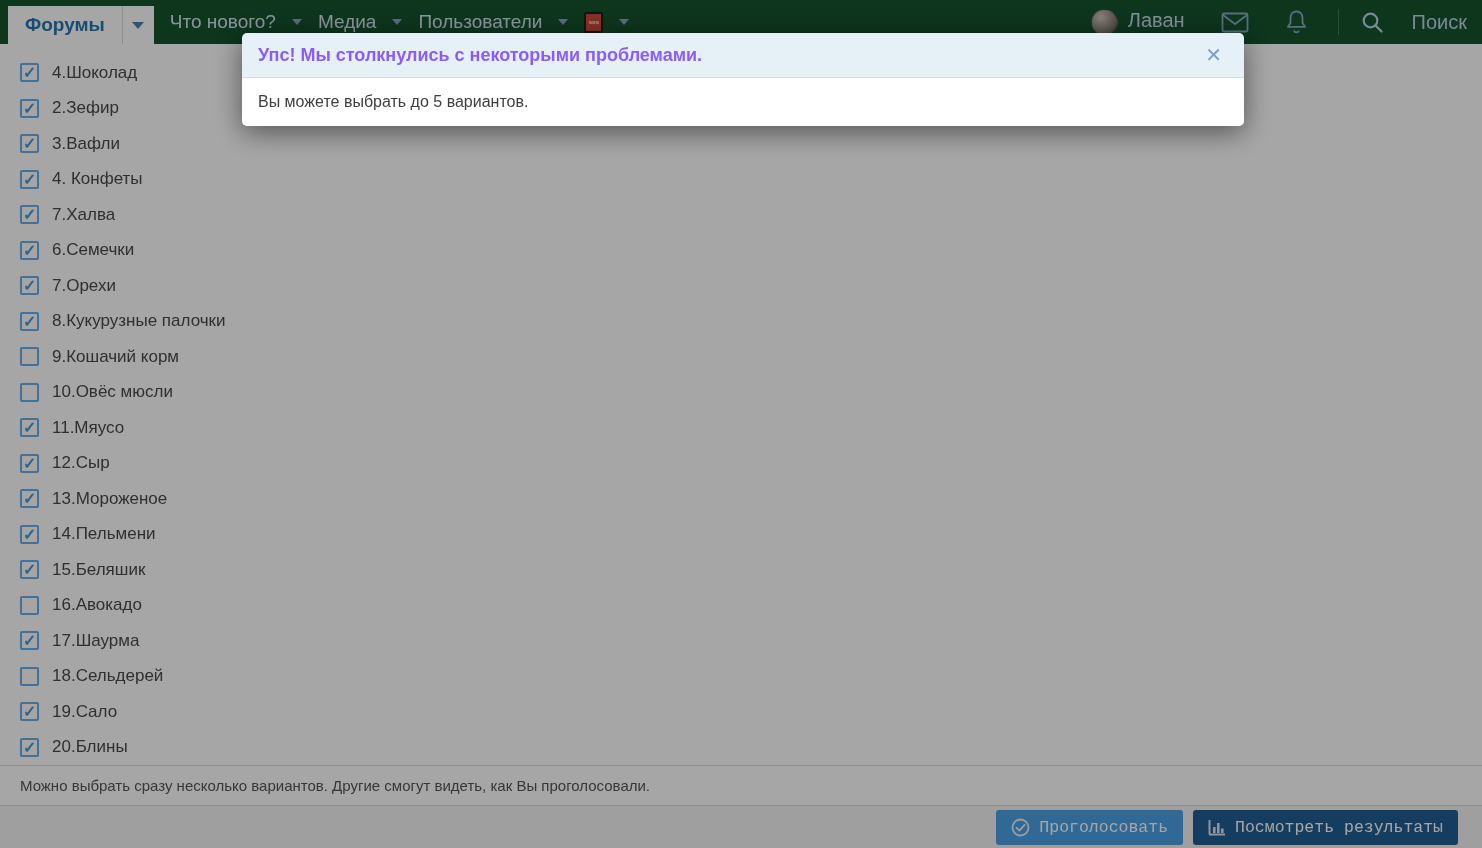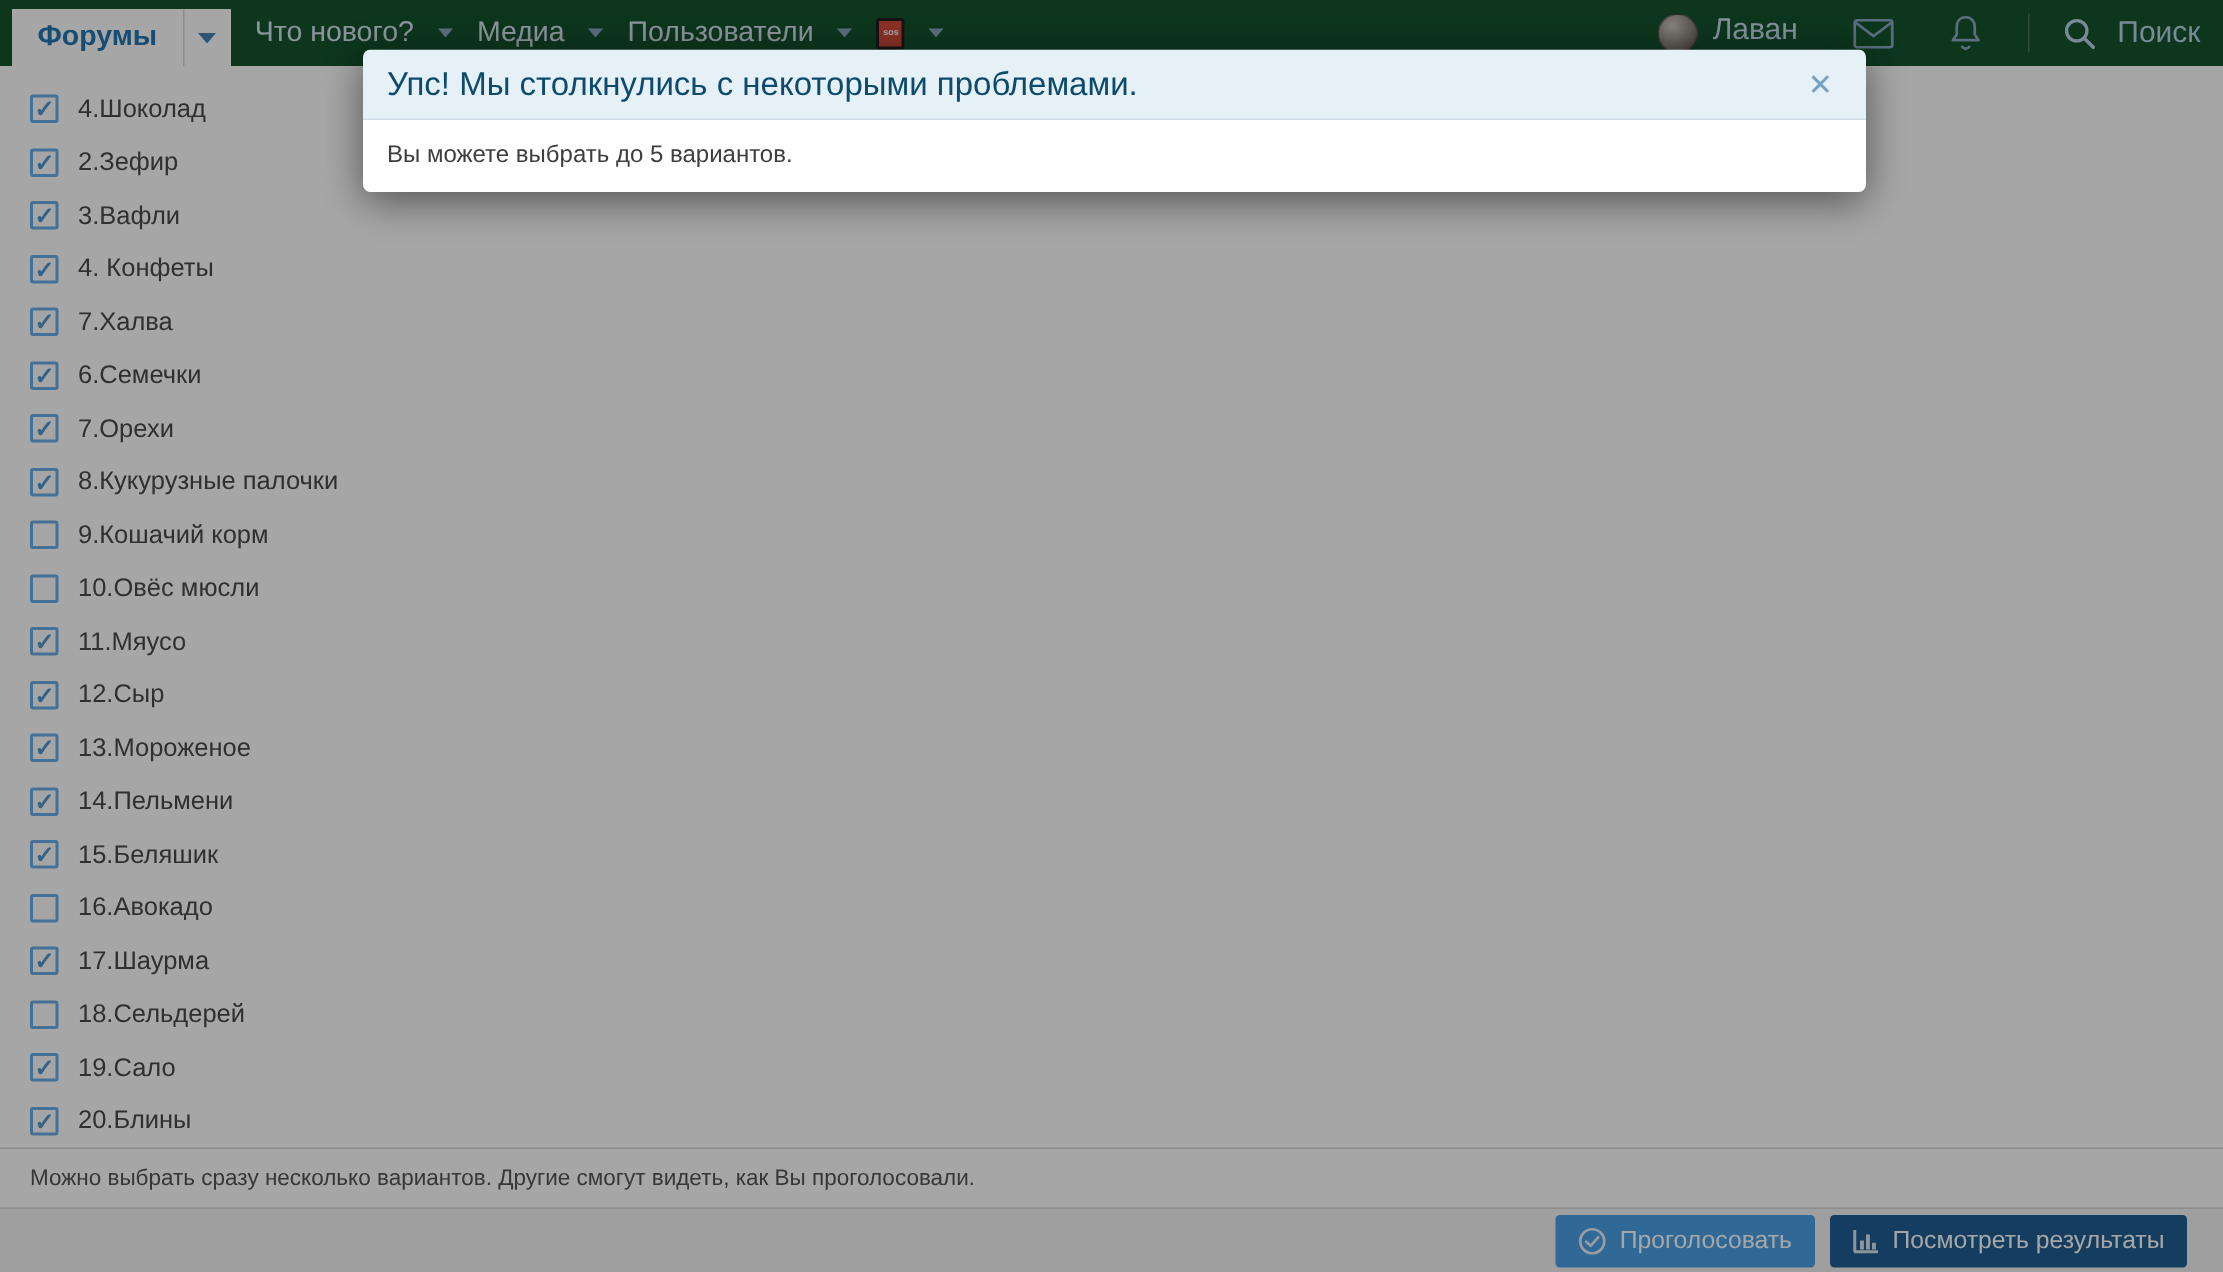--- a/index.html
+++ b/index.html
@@ -23,48 +23,48 @@
                justify-content:center; letter-spacing:0; }
   .nav-spacer { flex:1; }
   .nav-right { display:flex; align-items:center; padding-right:15px; }
   .nav-user { display:flex; align-items:flex-start; gap:10px; cursor:pointer; }
   .avatar { width:27px; height:27px; border-radius:50%;
             background:radial-gradient(circle at 35% 30%, #cfc9c0 0%, #8d867c 55%, #4f4b45 100%);
             border:1px solid rgba(0,0,0,0.35); }
   .user-name { font-size:20px; color:#c8ddee; }
   .nav-icon { margin-left:36px; display:flex; align-items:center; cursor:pointer; }
   .nav-divider { width:1px; height:26px; background:rgba(255,255,255,0.22); margin-left:30px; }
-  .nav-search { display:flex; align-items:center; gap:14px; margin-left:22px; cursor:pointer; }
+  .nav-search { display:flex; align-items:center; gap:28px; margin-left:22px; cursor:pointer; }
   .nav-search .search-label { font-size:20px; color:#b8d3e8; }
 
   
   .poll-area { position:relative; z-index:1; height:804px; display:flex; flex-direction:column; }
   .option-list { padding:11px 0 0 20px; }
   .option-row { height:35.5px; display:flex; align-items:center; cursor:pointer; }
   .checkbox { width:19px; height:19px; border:2px solid #68aee8; border-radius:2px; background:#fdfdfd;
               margin-right:13px; position:relative; flex:0 0 auto; }
   .checkbox.checked::after { content:"✓"; position:absolute; left:1px; top:-2px;
               font-size:16px; font-weight:700; color:#4e97cf; }
   .option-label { font-size:17px; color:#4a4a4a; }
   .poll-note { height:40px; display:flex; align-items:center; padding:16px 20px;
                border-top:1px solid #dcdcdc; font-size:15px; color:#555; background:#fff; }
   .poll-footer { flex:1; display:flex; justify-content:flex-end; align-items:center; gap:10px;
                  padding:0 24px; background:#f4f4f4; border-top:1px solid #d9d9d9; }
   .btn { height:35px; border:none; border-radius:3px; display:flex; align-items:center; gap:9px;
-         padding:0 15px; font-family:Liberation Sans, sans-serif; font-size:16.5px; color:#fff; cursor:pointer; }
+         padding:0 15px; font-family:Liberation Mono, monospace; font-size:16.5px; color:#fff; cursor:pointer; }
   .btn-vote { background:#4aa0e6; }
   .btn-results { background:#1f5e94; }
 
   
   .dim-overlay { position:fixed; inset:0; background:rgba(0,0,0,0.35); z-index:50; }
   .modal { position:fixed; left:242px; top:33px; width:1002px; z-index:60; border-radius:5px;
            overflow:hidden; box-shadow:0 6px 28px rgba(0,0,0,0.5); }
   .modal-header { background:#e6f0f7; border-bottom:1px solid #cfdde8; display:flex;
                   align-items:center; justify-content:space-between; padding:10px 16px; }
-  .modal-title { font-size:22px; font-weight:400; color:#0c4a6e; }
+  .modal-title { font-size:18px; font-weight:700; color:#8b5cf6; }
   .modal-close { font-size:20px; color:#76a1c2; cursor:pointer; padding:0 6px; }
   .modal-body { background:#fff; padding:15px 16px; font-size:16px; color:#3e3e3e; }
 
   svg { display:block; }
 </style>
 </head>
 <body>
 
 <nav class="navbar">
   <div class="nav-tab">

